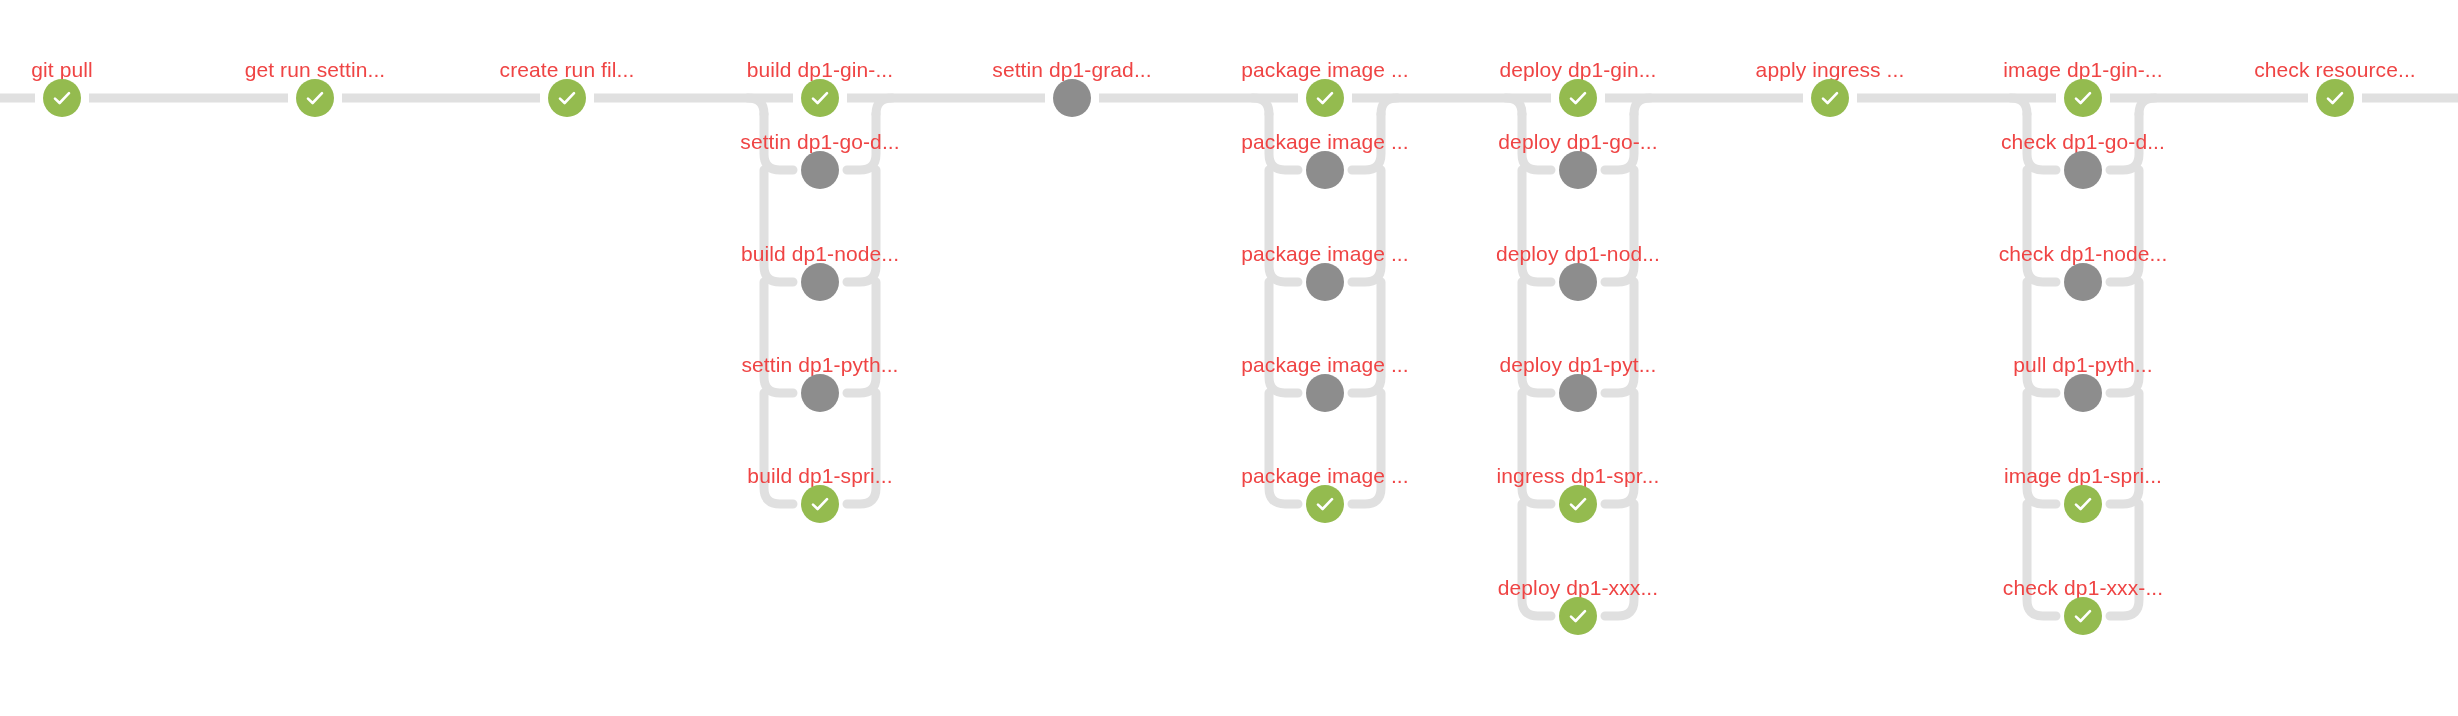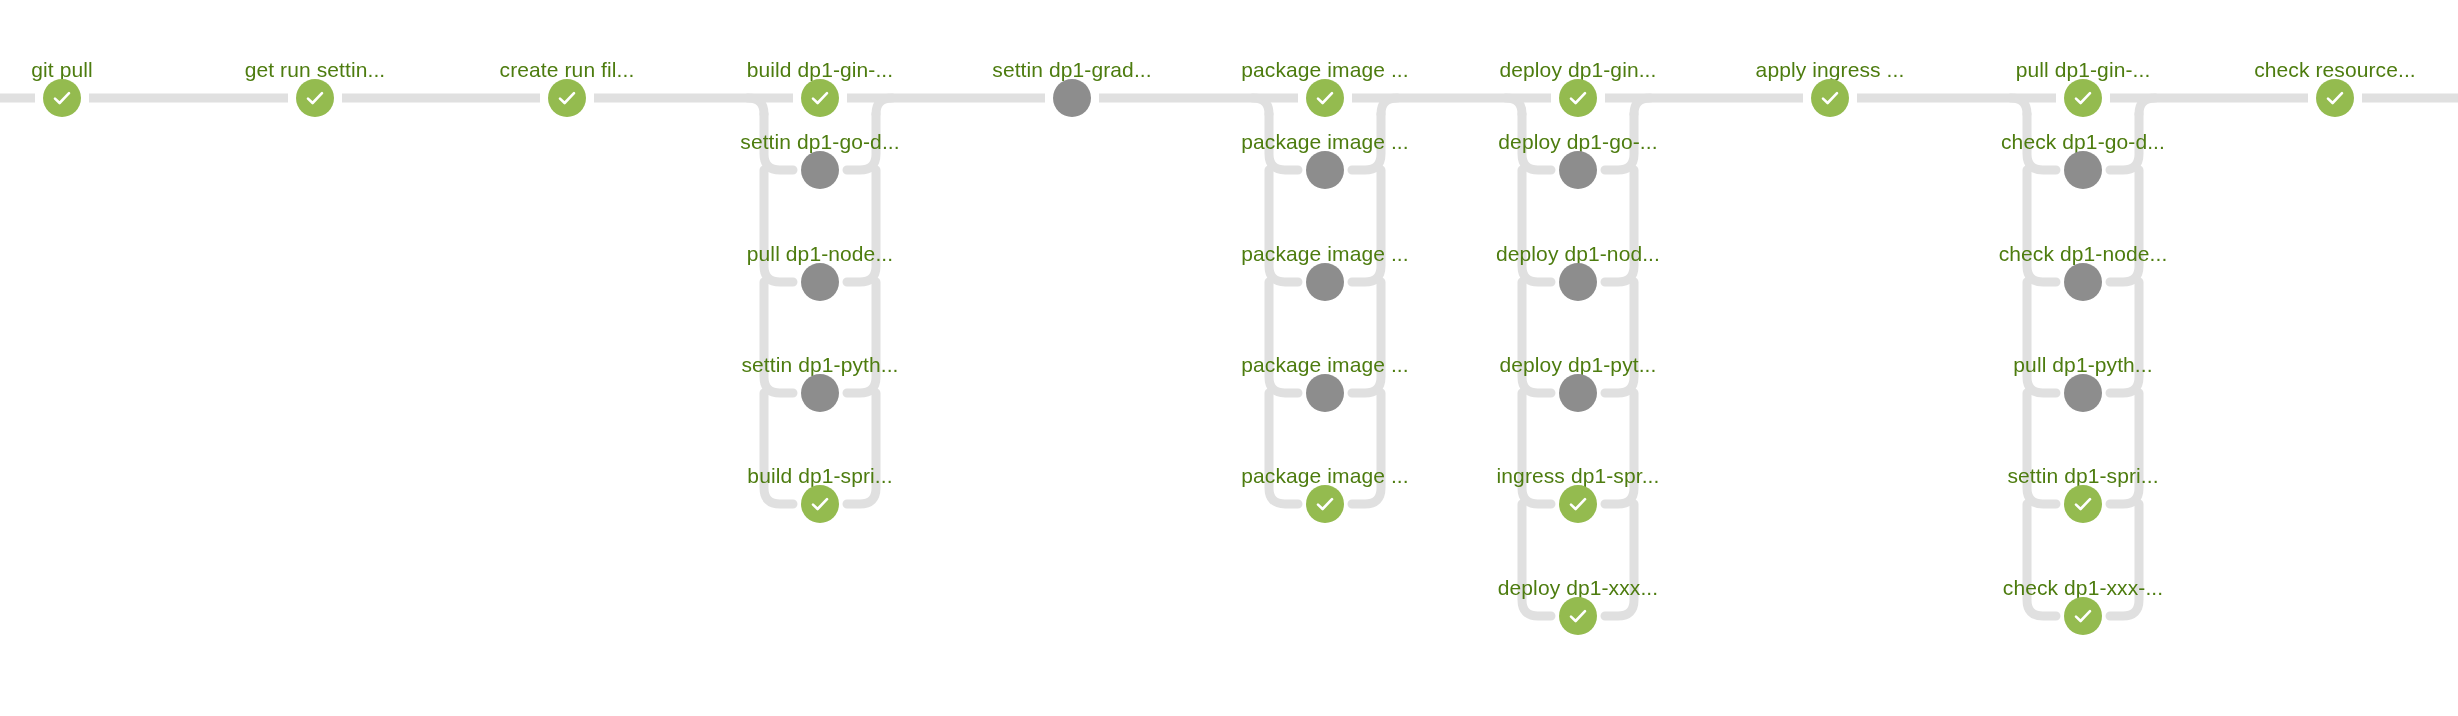--- a/index.html
+++ b/index.html
@@ -26,21 +26,21 @@
     width:0; height:0;
   }
   .node .label{
     position:absolute;
     left:50%;
     transform:translateX(-50%);
     top:-40px;
     white-space:nowrap;
     font-size:21px;
     line-height:24px;
-    color:#4d7c0f;
+    color:#ef4444;
     letter-spacing:0.1px;
   }
   .dot{
     position:absolute;
     left:50%; top:50%;
     transform:translate(-50%,-50%);
     width:38px; height:38px;
     border-radius:50%;
     box-sizing:border-box;
   }
@@ -254,21 +254,21 @@
           <svg viewBox="0 0 24 24">
             <path d="M5 12.6 L9.6 17 L19 7.2" fill="none" stroke="#ffffff" stroke-width="2.6" stroke-linecap="round" stroke-linejoin="round"></path>
           </svg>
         </div>
       </div>
       <div class="node" style="left: 820px; top: 170px;">
         <div class="label">settin dp1-go-d...</div>
         <div class="dot pending" title="pending"></div>
       </div>
       <div class="node" style="left: 820px; top: 282px;">
-        <div class="label">pull dp1-node...</div>
+        <div class="label">build dp1-node...</div>
         <div class="dot pending" title="pending"></div>
       </div>
       <div class="node" style="left: 820px; top: 393px;">
         <div class="label">settin dp1-pyth...</div>
         <div class="dot pending" title="pending"></div>
       </div>
       <div class="node" style="left: 820px; top: 504px;">
         <div class="label">build dp1-spri...</div>
         <div class="dot success" title="success">
           <svg viewBox="0 0 24 24">
@@ -346,41 +346,41 @@
       </div>
       <div class="node" style="left: 1830px; top: 98px;">
         <div class="label">apply ingress ...</div>
         <div class="dot success" title="success">
           <svg viewBox="0 0 24 24">
             <path d="M5 12.6 L9.6 17 L19 7.2" fill="none" stroke="#ffffff" stroke-width="2.6" stroke-linecap="round" stroke-linejoin="round"></path>
           </svg>
         </div>
       </div>
       <div class="node" style="left: 2083px; top: 98px;">
-        <div class="label">pull dp1-gin-...</div>
+        <div class="label">image dp1-gin-...</div>
         <div class="dot success" title="success">
           <svg viewBox="0 0 24 24">
             <path d="M5 12.6 L9.6 17 L19 7.2" fill="none" stroke="#ffffff" stroke-width="2.6" stroke-linecap="round" stroke-linejoin="round"></path>
           </svg>
         </div>
       </div>
       <div class="node" style="left: 2083px; top: 170px;">
         <div class="label">check dp1-go-d...</div>
         <div class="dot pending" title="pending"></div>
       </div>
       <div class="node" style="left: 2083px; top: 282px;">
         <div class="label">check dp1-node...</div>
         <div class="dot pending" title="pending"></div>
       </div>
       <div class="node" style="left: 2083px; top: 393px;">
         <div class="label">pull dp1-pyth...</div>
         <div class="dot pending" title="pending"></div>
       </div>
       <div class="node" style="left: 2083px; top: 504px;">
-        <div class="label">settin dp1-spri...</div>
+        <div class="label">image dp1-spri...</div>
         <div class="dot success" title="success">
           <svg viewBox="0 0 24 24">
             <path d="M5 12.6 L9.6 17 L19 7.2" fill="none" stroke="#ffffff" stroke-width="2.6" stroke-linecap="round" stroke-linejoin="round"></path>
           </svg>
         </div>
       </div>
       <div class="node" style="left: 2083px; top: 616px;">
         <div class="label">check dp1-xxx-...</div>
         <div class="dot success" title="success">
           <svg viewBox="0 0 24 24">

